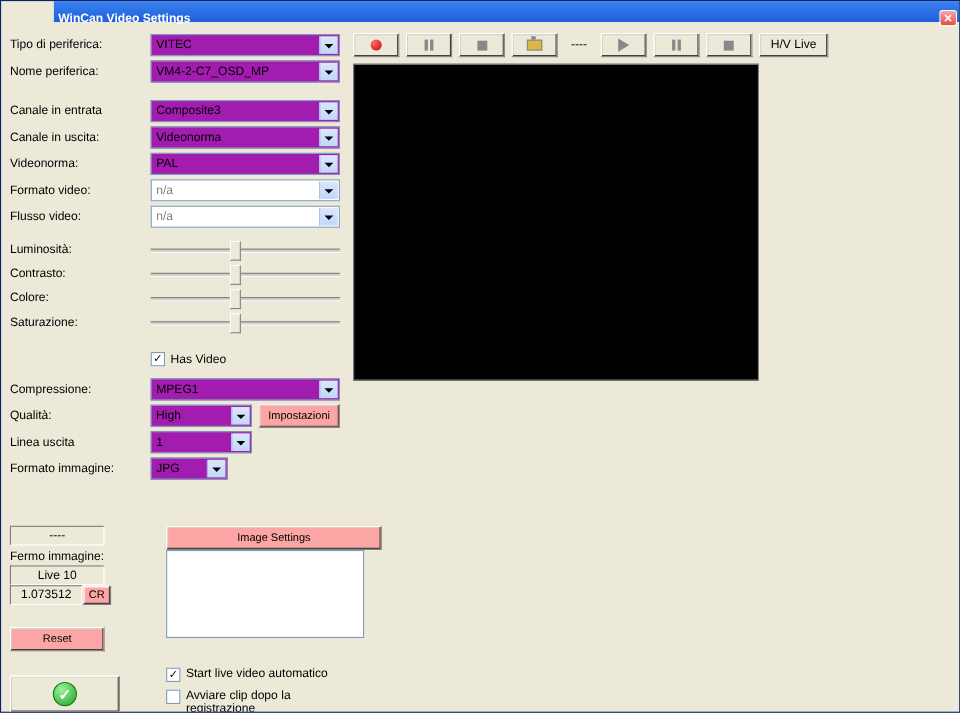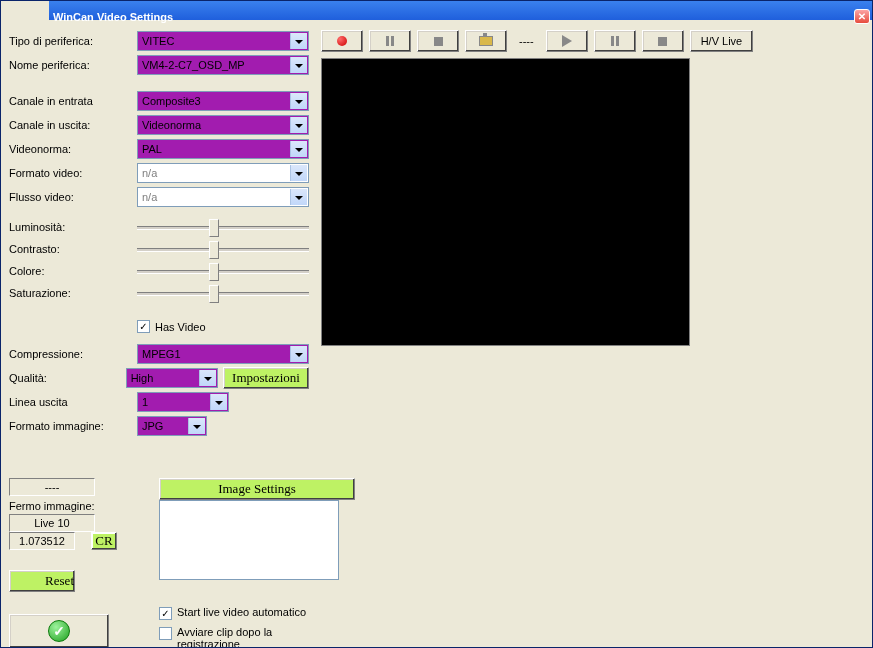--- a/index.html
+++ b/index.html
@@ -18,24 +18,24 @@
   .select.short { flex:none; width:92px;}
   .select.w70{flex:none;width:70px;}
   .gap { height:12px; }
   .slider-row { display:flex; align-items:center; height:22px; }
   .slider-row .lbl{width:128px;}
   .slider-track { flex:1; height:20px; position:relative;}
   .slider-track::before{content:"";position:absolute;left:0;right:0;top:9px;height:2px;background:#d4d0c8;border-top:1px solid #808080;border-bottom:1px solid #fff;}
   .slider-thumb{position:absolute;top:2px;width:10px;height:18px;background:#ece9d8;border:1px solid #808080;border-left-color:#fff;border-top-color:#fff;left:42%;}
   .chk-row{display:flex;align-items:center;margin-left:128px;margin-top:4px;margin-bottom:4px;}
   .chk{width:13px;height:13px;border:1px solid #7f9db9;background:#fff;margin-right:5px;display:flex;align-items:center;justify-content:center;font-size:10px;line-height:1;color:#000;}
-  .btn{border:1px solid #808080;border-left-color:#fff;border-top-color:#fff;background:#bef264;height:22px;font-size:13px;display:flex;align-items:center;justify-content:center;cursor:pointer;box-shadow:inset -1px -1px 0 #404040,inset 1px 1px 0 #d4d0c8;font-family:Liberation Serif, serif;}
+  .btn{border:1px solid #808080;border-left-color:#fff;border-top-color:#fff;background:#fca5a5;height:22px;font-size:10px;display:flex;align-items:center;justify-content:center;cursor:pointer;box-shadow:inset -1px -1px 0 #404040,inset 1px 1px 0 #d4d0c8;}
   .btn.small{padding:0 8px;}
   .btn.w180{width:196px;}
-  .btn.w100{width:66px;justify-content:flex-end;}
+  .btn.w100{width:86px;}
   .btn.flat{box-shadow:inset -1px -1px 0 #404040,inset 1px 1px 0 #fff;}
   .textarea{width:180px;height:80px;background:#fff;border:1px solid #7f9db9;}
   .right-panel{position:absolute;left:320px;top:8px;right:8px;}
   .toolbar{display:flex;align-items:center;gap:6px;height:26px;margin-bottom:4px;}
   .tbtn{width:42px;height:22px;border:1px solid #808080;border-left-color:#fff;border-top-color:#fff;background:#ece9d8;display:flex;align-items:center;justify-content:center;box-shadow:inset -1px -1px 0 #404040,inset 1px 1px 0 #d4d0c8;cursor:pointer;}
   .rec-dot{width:10px;height:10px;border-radius:50%;background:radial-gradient(circle at 30% 30%,#ff6b6b,#c00);}
   .pause-bars{display:flex;gap:2px;} .pause-bars span{width:3px;height:10px;background:#888;}
   .stop-sq{width:9px;height:9px;background:#888;}
   .play-tri{width:0;height:0;border-top:6px solid transparent;border-bottom:6px solid transparent;border-left:10px solid #888;}
   .cam-icn{width:14px;height:10px;border:1px solid #888;background:#d9b84a;position:relative;}
@@ -181,21 +181,21 @@
       <div>
         <div class="status-box">
             <span>----</span>
           </div>
         <div style="height:4px;"></div>
         <div>Fermo immagine:</div>
         <div style="height:2px;"></div>
         <div class="status-box">
             <span>Live 10</span>
           </div>
-        <div style="display:flex;gap:16px;">
+        <div style="display:flex;">
           <div class="status-box" style="width:66px;">
               <span>1.073512</span>
             </div>
           <div class="btn flat" style="width:26px;height:18px;">
               <span>CR</span>
             </div>
         </div>
         <div style="height:20px;"></div>
         <div class="btn w100">
             <span>Reset</span>

